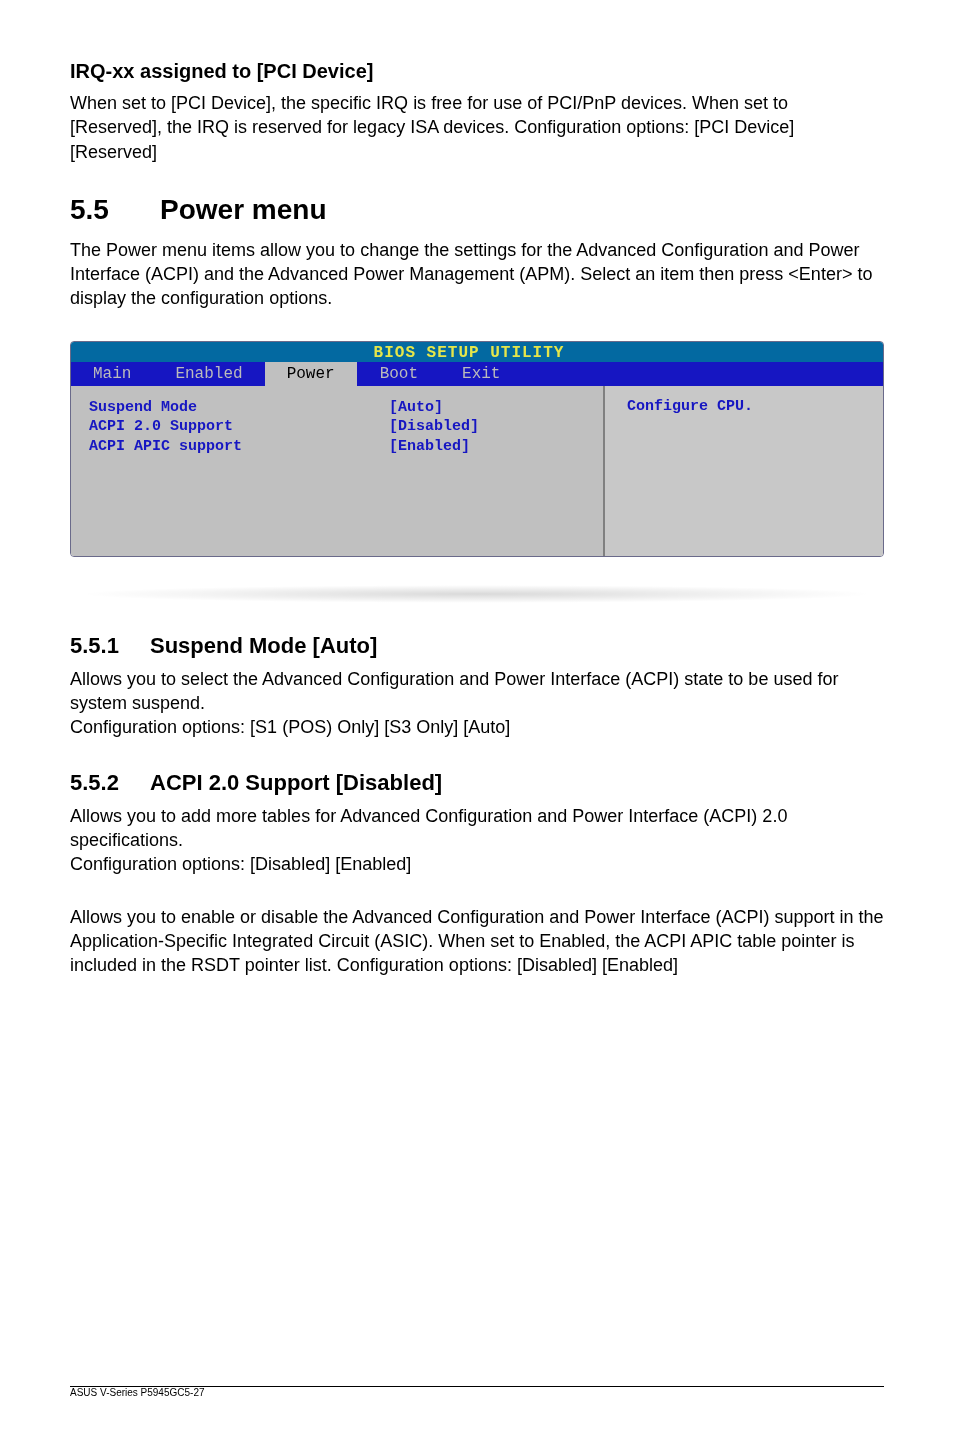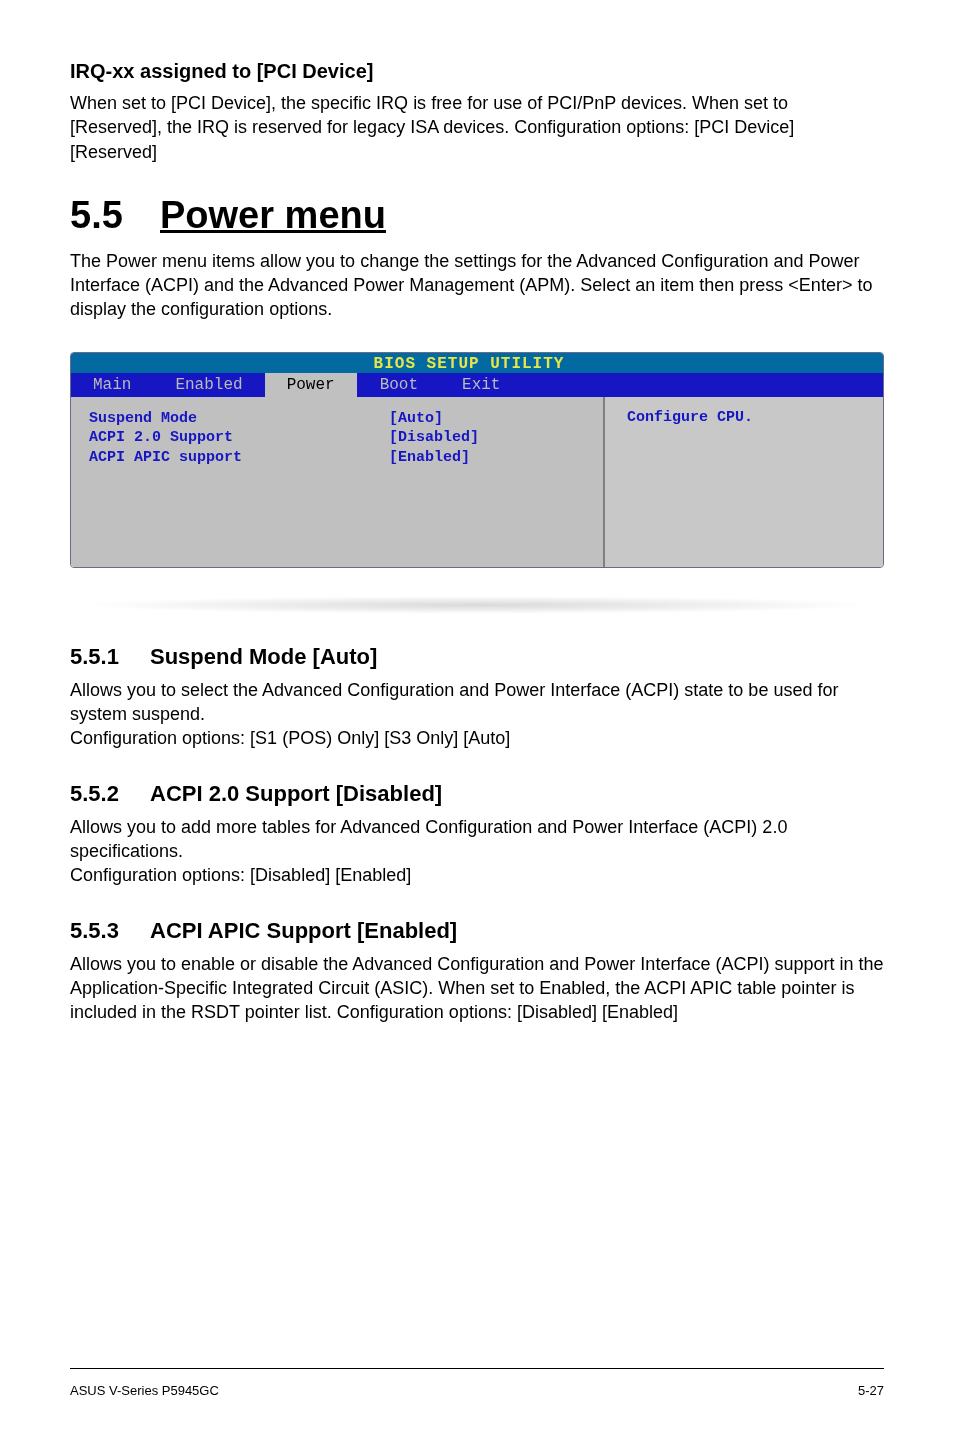--- a/index.html
+++ b/index.html
@@ -22,23 +22,22 @@
     font-size: 20px;
     margin: 0 0 8px 0;
   }
   .body-text {
     font-size: 18px;
     line-height: 1.35;
     margin: 0 0 28px 0;
   }
   .h-main {
     font-weight: bold;
-    font-size: 38px;
+    font-size: 28px;
     margin: 30px 0 12px 0;
-    text-decoration: underline;
   }
   .h-main .num {
     display: inline-block;
     width: 90px;
   }
   .h-sec {
     font-weight: bold;
     font-size: 22px;
     margin: 30px 0 8px 0;
   }
@@ -133,24 +132,24 @@
     background: radial-gradient(ellipse at center, rgba(0,0,0,0.15) 0%, rgba(0,0,0,0) 70%);
     margin: -2px 8px 0 8px;
   }
 
   .footer {
     position: absolute;
     bottom: 40px;
     left: 70px;
     right: 70px;
     border-top: 1px solid #000;
-    padding-top: 14px;
-    display: flex;
-    justify-content: space-between;
-    font-size: 13px;
+    padding-top: 0;
+    display: flex;
+    justify-content: flex-start;
+    font-size: 10px;
   }
 </style>
 </head>
 <body>
 
 <div class="page">
 
   <div class="h-sub">IRQ-xx assigned to [PCI Device]</div>
   <p class="body-text">When set to [PCI Device], the specific IRQ is free for use of PCI/PnP devices. When set to [Reserved], the IRQ is reserved for legacy ISA devices. Configuration options: [PCI Device] [Reserved]</p>
 
@@ -195,23 +194,20 @@
   </div>
   <p class="body-text" style="margin-bottom:0;">Allows you to select the Advanced Configuration and Power Interface (ACPI) state to be used for system suspend.</p>
   <p class="body-text">Configuration options: [S1 (POS) Only] [S3 Only] [Auto]</p>
 
   <div class="h-sec">
     <span class="num">5.5.2</span><span>ACPI 2.0 Support [Disabled]</span>
   </div>
   <p class="body-text" style="margin-bottom:0;">Allows you to add more tables for Advanced Configuration and Power Interface (ACPI) 2.0 specifications.</p>
   <p class="body-text">Configuration options: [Disabled] [Enabled]</p>
 
-  <div class="h-sec">
-    <span class="num">5.5.3</span><span>ACPI APIC Support [Enabled]</span>
-  </div>
   <p class="body-text">Allows you to enable or disable the Advanced Configuration and Power Interface (ACPI) support in the Application-Specific Integrated Circuit (ASIC). When set to Enabled, the ACPI APIC table pointer is included in the RSDT pointer list. Configuration options: [Disabled] [Enabled]</p>
 
   <div class="footer">
     <span>ASUS V-Series P5945GC</span>
     <span>5-27</span>
   </div>
 
 </div>
 
 </body></html>

